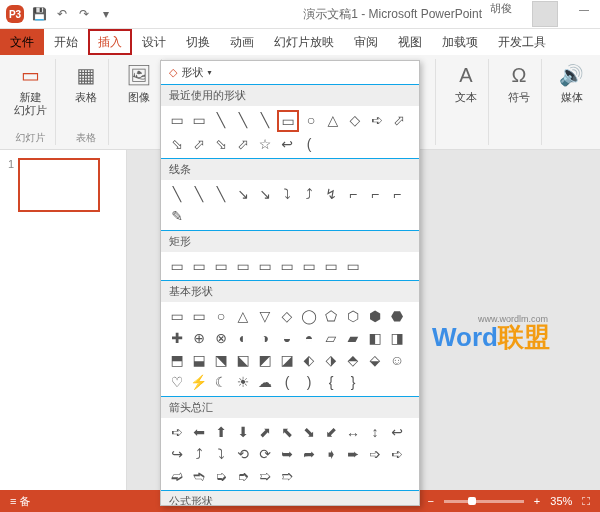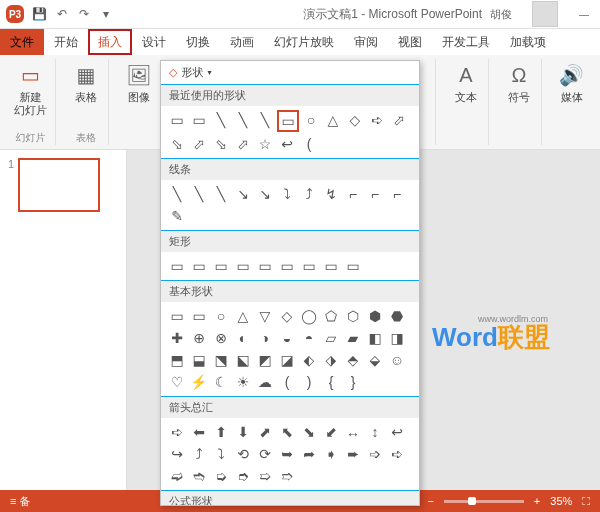--- a/index.html
+++ b/index.html
@@ -1,21 +1,21 @@
 <!DOCTYPE html>
 <html><head>
 <meta charset="utf-8">
 <style>
 body{margin:0;font-family:"Microsoft YaHei",Arial,sans-serif;font-size:12px;background:#fff;color:#444;overflow:hidden;width:600px;height:512px;position:relative}
 .titlebar{height:28px;background:#fff;border-bottom:1px solid #e1e1e1;display:flex;align-items:center;padding:0 6px;gap:8px}
 .app-icon{width:18px;height:18px;background:#d24726;color:#fff;font-weight:bold;font-size:10px;display:flex;align-items:center;justify-content:center;border-radius:6px}
 .qat{display:flex;gap:6px;align-items:center}
 .qat-btn{width:16px;height:16px;color:#666;display:flex;align-items:center;justify-content:center;font-size:12px}
 .title{flex:1;text-align:right;color:#666;font-size:12px}
-.winbtns{display:flex;gap:16px;align-items:center}
+.winbtns{display:flex;gap:16px;align-items:flex-start}
 .winbtn{width:20px;height:16px;color:#666;display:flex;align-items:center;justify-content:center;font-size:10px}
 .avatar{width:24px;height:24px;background:#ddd;border:1px solid #ccc}
 .tabs{height:26px;background:#fff;display:flex;align-items:stretch;padding-left:0}
 .tab{padding:4px 10px;font-size:12px;color:#444;cursor:pointer;display:flex;align-items:center}
 .tab.file{background:#d24726;color:#000000}
 .tab.active{border:2px solid #b91c1c;color:#d24726;padding:2px 8px}
 .ribbon{height:86px;background:#f5f5f5;border-bottom:1px solid #ddd;display:flex;padding:4px 6px;gap:8px}
 .rgroup{display:flex;flex-direction:column;align-items:center;justify-content:space-between;padding:0 6px;border-right:1px solid #e0e0e0}
 .rgroup:last-child{border-right:none}
 .rbtn{display:flex;flex-direction:column;align-items:center;gap:2px;cursor:pointer;padding:2px}
@@ -68,22 +68,22 @@
   <div class="tab file">文件</div>
 
 <div class="tab">开始</div>
     <div class="tab active">插入</div>
     <div class="tab">设计</div>
     <div class="tab">切换</div>
     <div class="tab">动画</div>
     <div class="tab">幻灯片放映</div>
     <div class="tab">审阅</div>
     <div class="tab">视图</div>
+    <div class="tab">加载项</div>
     <div class="tab">开发工具</div>
-    <div class="tab">加载项</div>
   </div>
 
 <div class="ribbon">
   <div class="rgroup">
     <div class="rbtn">
       <div class="ricon orange">▭</div>
       <div class="rlabel" style="white-space:pre-line">新建
 幻灯片</div>
     </div>
     <div class="glabel">幻灯片</div>

